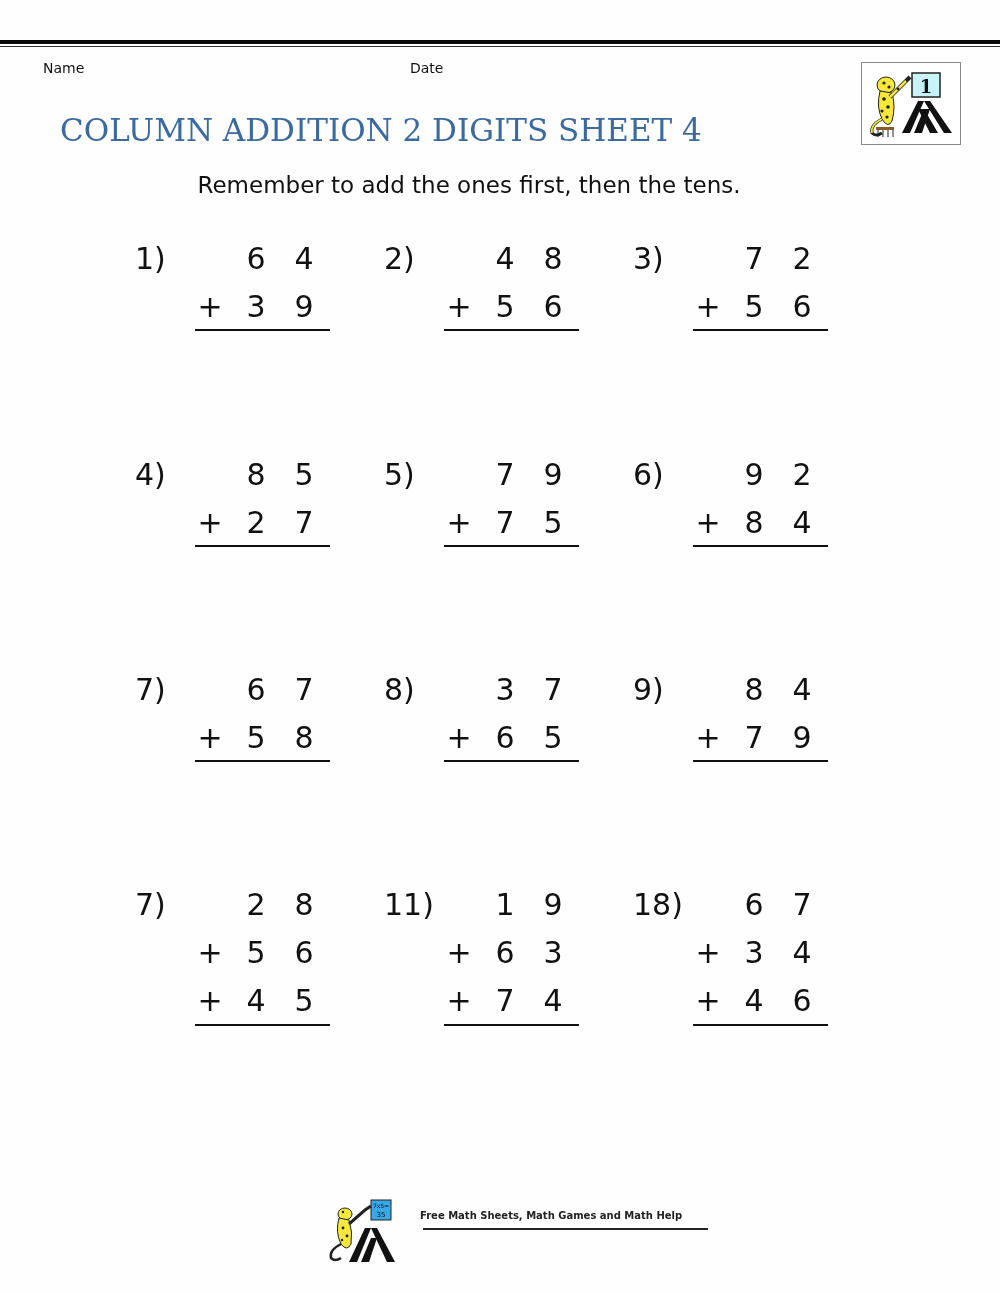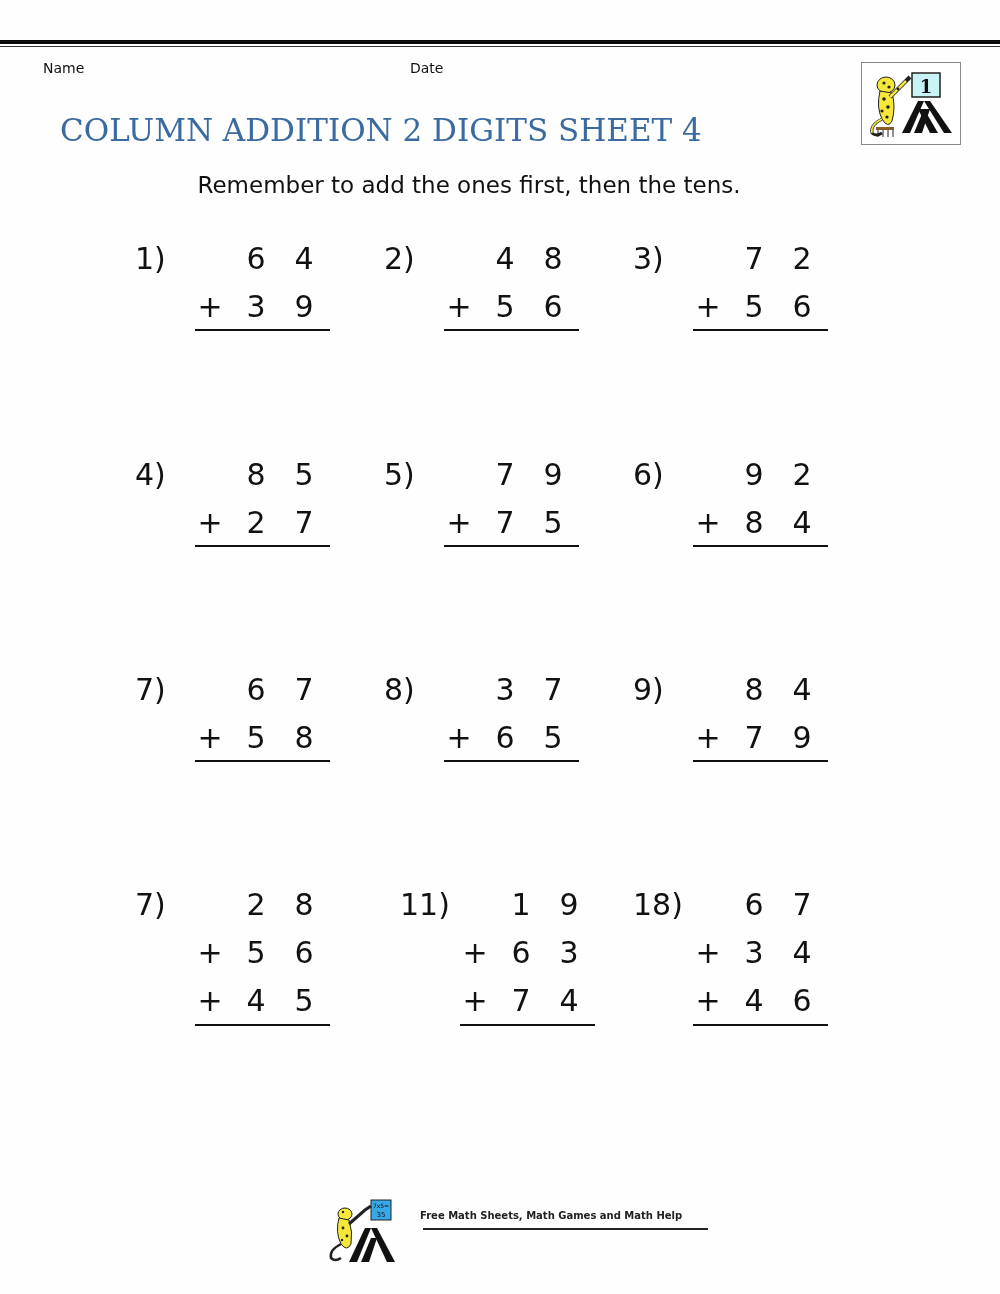--- a/index.html
+++ b/index.html
@@ -218,21 +218,21 @@
     <span class="ones">6</span>
   </div>
   <div class="row" style="top:96px;">
     <span class="plus">+</span>
     <span class="tens">4</span>
     <span class="ones">5</span>
   </div>
   <div class="ansline" style="top:137px;"></div>
 </div>
 
-<div class="problem" style="left:384px; top:887px; height:170px;margin-left:16px;">
+<div class="problem" style="left:384px; top:887px; height:170px;">
   <div class="pnum">11)</div>
   <div class="row" style="top:0;">
     <span class="plus"></span>
     <span class="tens">1</span>
     <span class="ones">9</span>
   </div>
   <div class="row" style="top:48px;">
     <span class="plus">+</span>
     <span class="tens">6</span>
     <span class="ones">3</span>

